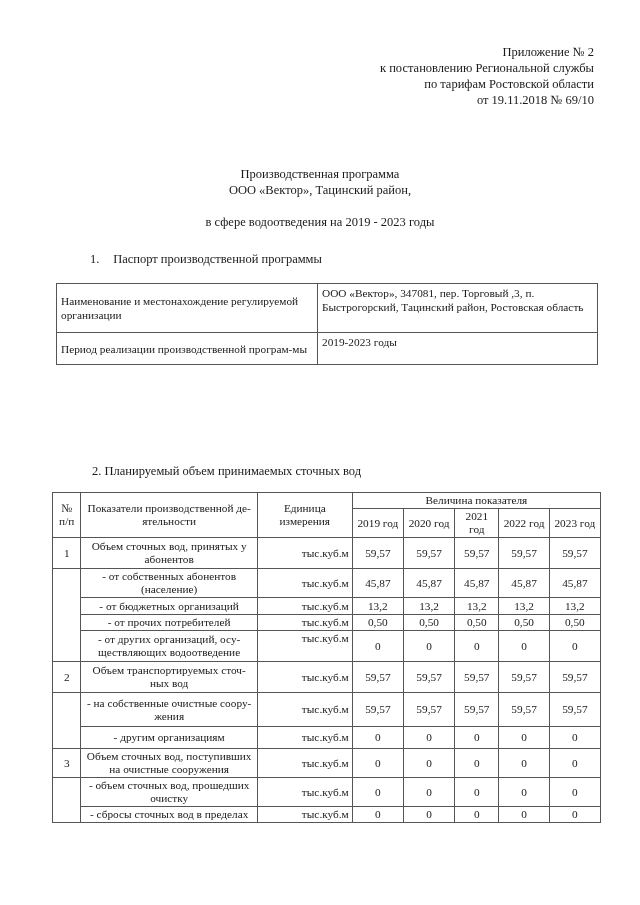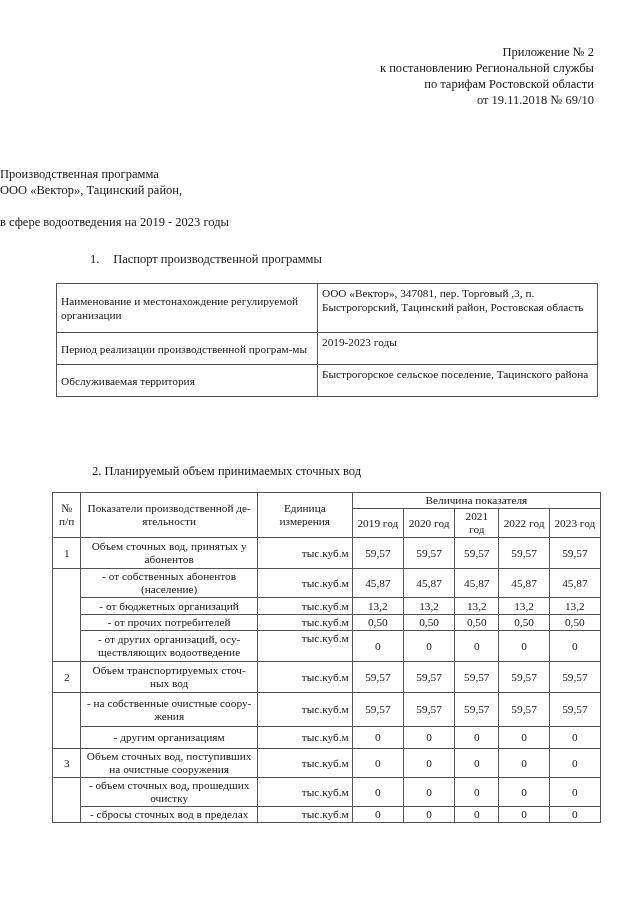--- a/index.html
+++ b/index.html
@@ -1,20 +1,20 @@
 <!DOCTYPE html>
 <html><head>
 <meta charset="utf-8">
 <style>
   html, body { margin: 0; padding: 0; background: #ffffff; }
   body { width: 640px; height: 905px; position: relative; overflow: hidden;
          font-family: "Liberation Serif", "DejaVu Serif", serif; color: #1a1a1a; }
   .appendix { position: absolute; right: 46px; top: 44px; text-align: right;
               font-size: 12.5px; line-height: 16px; }
-  .title { position: absolute; left: 0; width: 640px; top: 166px; 
+  .title { position: absolute; left: 0; width: 640px; top: 166px; text-align: center;
            font-size: 12.5px; line-height: 16px; }
   .title .spacer { height: 16px; }
   .sec1 { position: absolute; left: 90px; top: 252px; font-size: 12.5px; }
   .sec1 .num { display: inline-block; width: 20px; }
   table { border-collapse: collapse; }
   .passport { position: absolute; left: 56px; top: 283px; width: 542px;
               font-size: 11.3px; line-height: 14px; }
   .passport td { border: 1px solid #555; vertical-align: top; padding: 2px 4px; }
   .passport td.lbl { width: 252px; vertical-align: middle; }
   .sec2 { position: absolute; left: 92px; top: 464px; font-size: 12.5px; }
@@ -53,24 +53,20 @@
 <table class="passport">
   <tbody>
       <tr style="height:49px">
     <td class="lbl">Наименование и местонахождение регулируемой организации</td>
     <td>ООО «Вектор», 347081, пер. Торговый ,3, п. Быстрогорский, Тацинский район, Ростовская область</td>
   </tr>
   <tr style="height:32px">
     <td class="lbl">Период реализации производственной програм-мы</td>
     <td>2019-2023 годы</td>
   </tr>
-  <tr style="height:32px">
-    <td class="lbl">Обслуживаемая территория</td>
-    <td>Быстрогорское сельское поселение, Тацинского района</td>
-  </tr>
 </tbody>
   </table>
 
 <div class="sec2">2. Планируемый объем принимаемых сточных вод</div>
 
 <table class="volume">
   <colgroup>
     <col style="width:30px">
       <col style="width:188px">
       <col style="width:60px">

